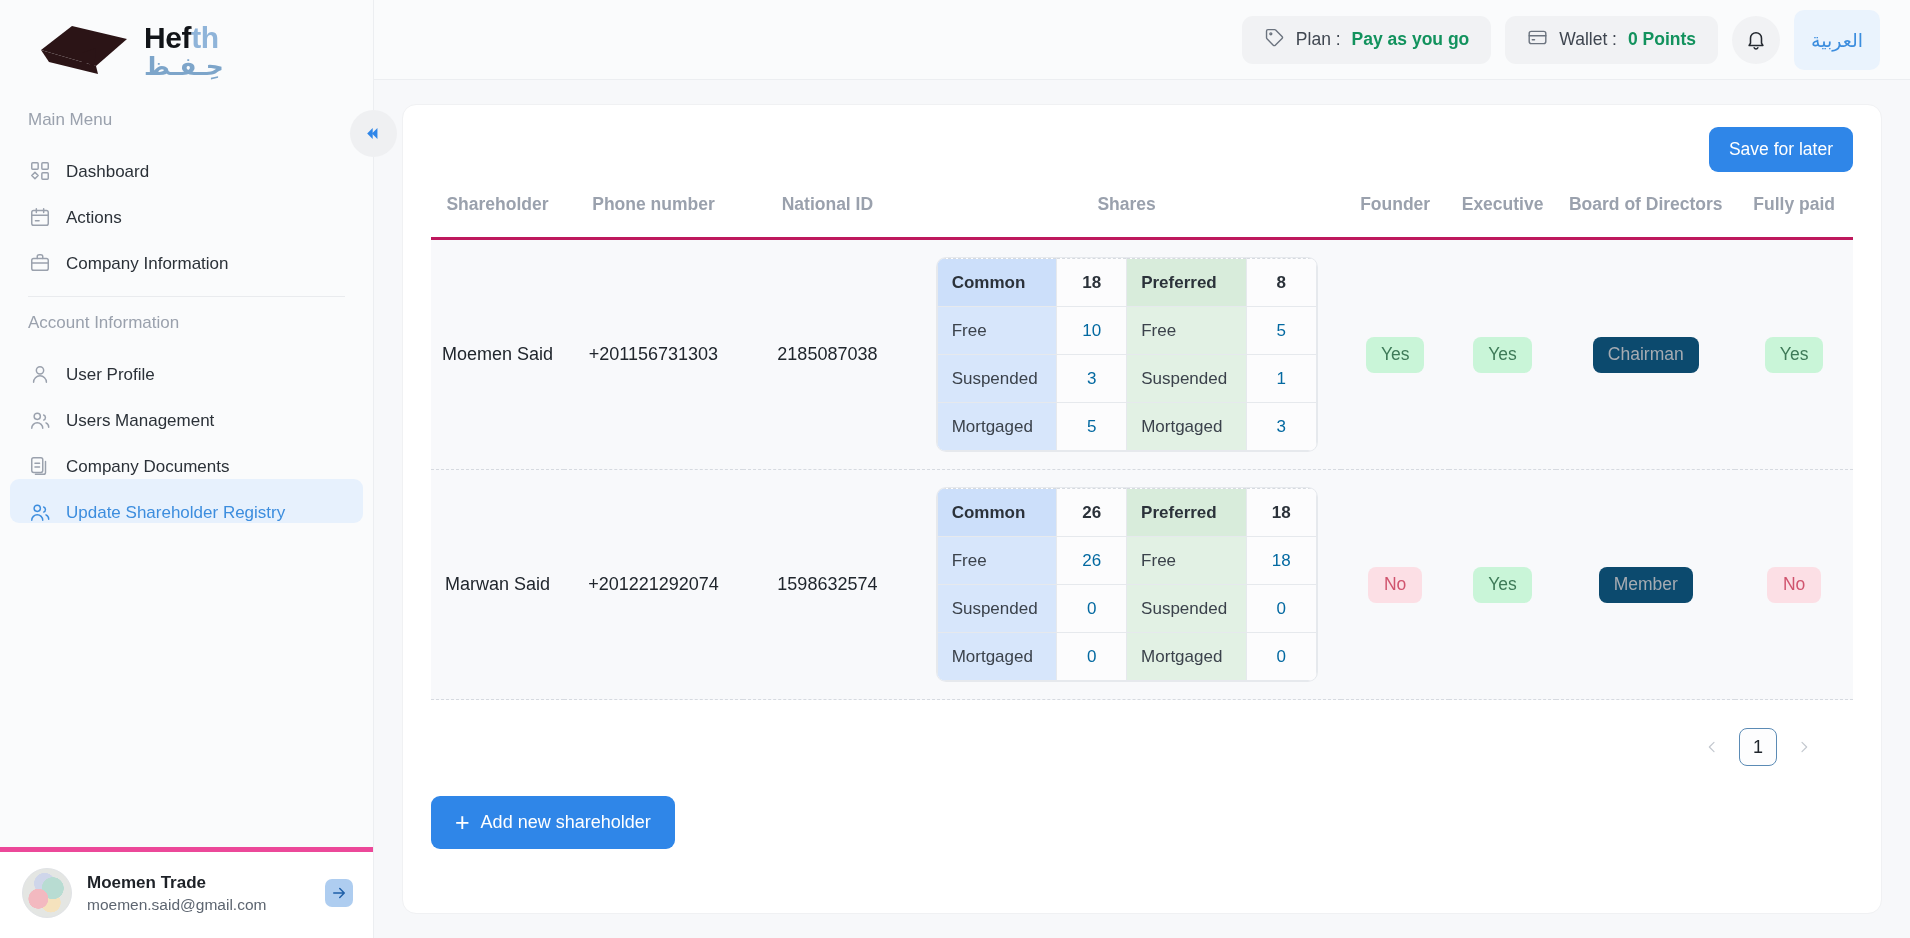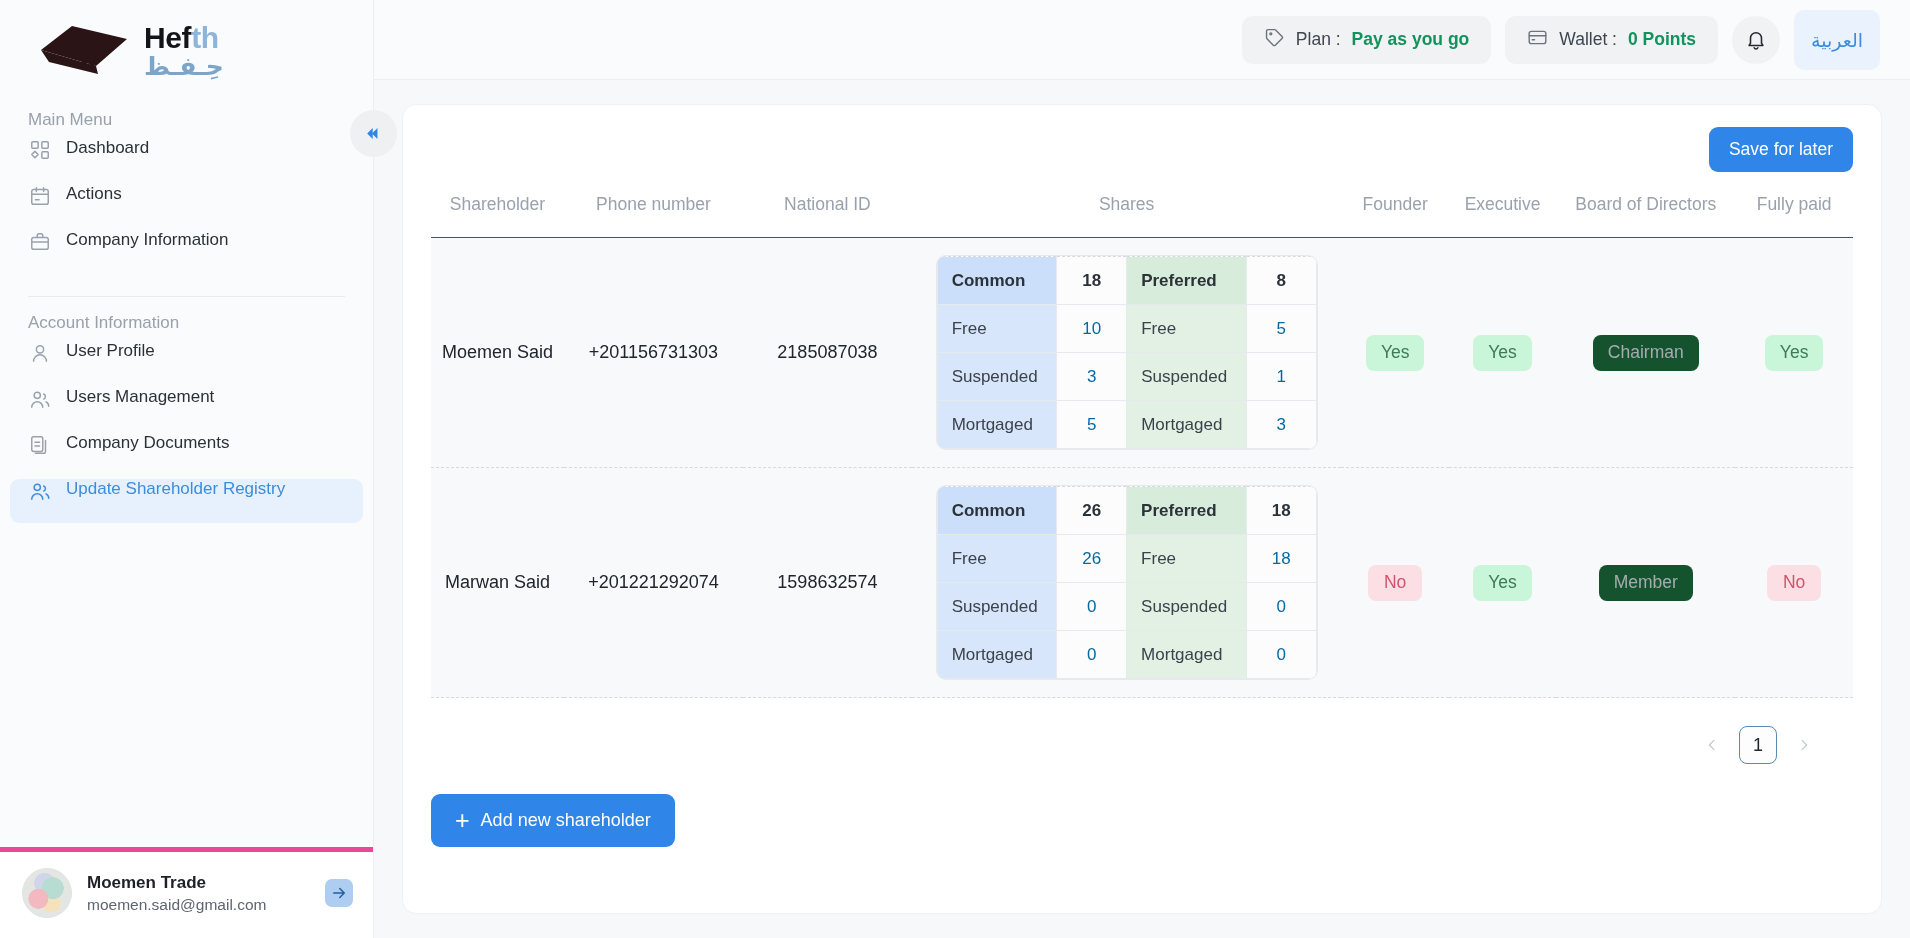--- a/index.html
+++ b/index.html
@@ -35,21 +35,21 @@
     font-size: 25px; font-weight: 700; color: #7da5ca;
     margin-top: 1px; direction: rtl; letter-spacing: -1px;
   }
 
   .menu-section-title {
     font-size: 17px; color: #9aa1ad; font-weight: 400;
     padding: 16px 0 8px 28px;
   }
   .nav-list { display: flex; flex-direction: column; gap: 2px; padding: 0 10px; }
   .nav-item {
-    display: flex; align-items: flex-start; gap: 15px;
+    display: flex; align-items: flex-end; gap: 15px;
     height: 44px; padding: 0 18px;
     border-radius: 9px; cursor: pointer;
     color: #2b3138; font-size: 17px;
     text-decoration: none;
   }
   .nav-item.active { background: #e7f1fd; color: #3c8dde; }
   .nav-item.active .nav-ico svg { stroke: #3c8dde; }
   .nav-ico { width: 23px; height: 23px; flex: 0 0 23px; display: flex; align-items: center; justify-content: center; }
   .nav-ico svg { width: 22px; height: 22px; fill: none; stroke: #9aa1ad; stroke-width: 1.6; stroke-linecap: round; stroke-linejoin: round; }
 
@@ -137,23 +137,23 @@
   .card-actions { display: flex; justify-content: flex-end; }
   .btn-primary {
     background: #2f86e8; color: #fff; border: none; cursor: pointer;
     font-size: 17.5px; border-radius: 9px; padding: 12px 20px;
     font-family: inherit;
   }
 
   
   .tbl { width: 100%; border-collapse: collapse; margin-top: 22px; table-layout: fixed; }
   .tbl th {
-    font-size: 17.5px; font-weight: 400; color: #9aa1ad;
+    font-size: 17.5px; font-weight: 700; color: #9aa1ad;
     text-align: center; padding: 0 0 22px 0;
-    border-bottom: 1px solid #be185d;
+    border-bottom: 3px solid #be185d;
   }
   .c-name { width: 130px; }
   .c-phone { width: 175px; }
   .c-nid { width: 165px; }
   .c-shares { width: 420px; }
   .c-f { width: 105px; }
   .c-e { width: 105px; }
   .c-b { width: 175px; }
   .c-p { width: 115px; margin-top: 21px; }
 
@@ -190,21 +190,21 @@
   .shares-grid .hdr.val { font-weight: 700; }
 
   
   .badge {
     display: inline-flex; align-items: center; justify-content: center;
     min-width: 54px; height: 36px; padding: 0 15px;
     border-radius: 8px; font-size: 17.5px; cursor: pointer;
   }
   .badge.yes { background: #c9f5d8; color: #3e7a58; }
   .badge.no  { background: #fcdfe5; color: #d0546e; }
-  .badge.role{ background: #14532d; color: #a6abb2; }
+  .badge.role{ background: #0c4a6e; color: #a6abb2; }
 
   
   .pager { display: flex; justify-content: flex-end; align-items: center; gap: 14px; padding: 28px 36px 0 0; }
   .pg-arrow { width: 26px; height: 26px; display: flex; align-items: center; justify-content: center; cursor: pointer; }
   .pg-arrow svg { width: 16px; height: 16px; fill: none; stroke: #c3c8cf; stroke-width: 1.8; stroke-linecap: round; stroke-linejoin: round; }
   .pg-num {
     width: 38px; height: 38px; border-radius: 8px;
     border: 1px solid #5b8bb5; background: #fdfdfe;
     display: flex; align-items: center; justify-content: center;
     font-size: 18px; color: #20262d; cursor: pointer;

